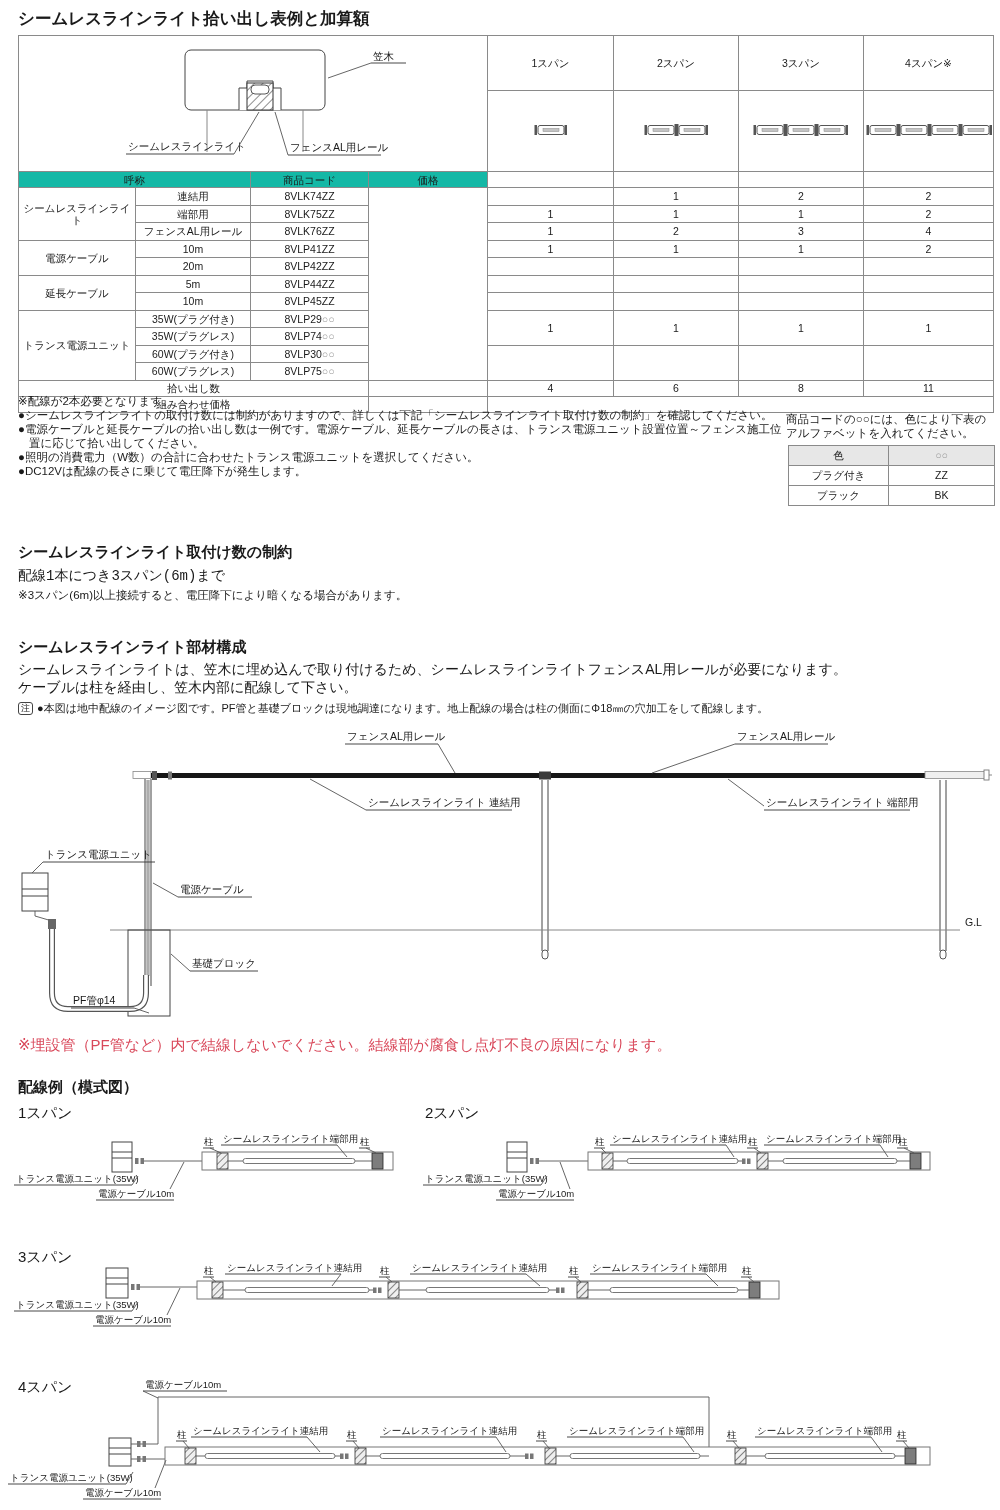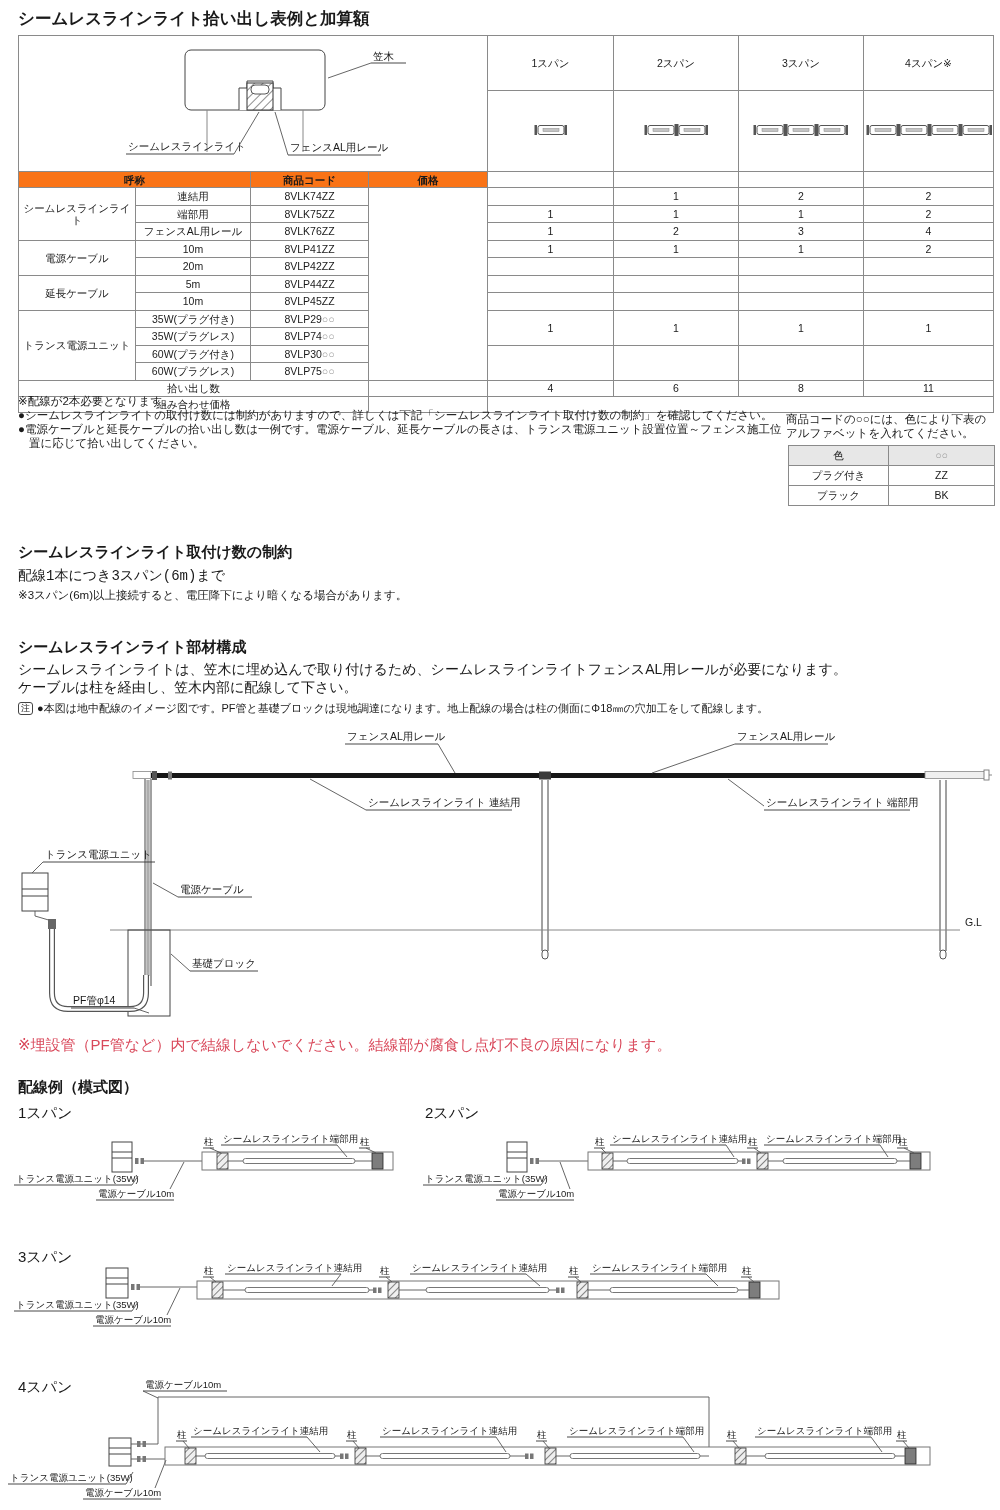--- a/index.html
+++ b/index.html
@@ -6,21 +6,21 @@
   body{width:1000px;height:1510px;position:relative;font-family:"Liberation Sans","DejaVu Sans",sans-serif;color:#1a1a1a;overflow:hidden;}
   .abs{position:absolute;}
   .h1{font-size:16.5px;font-weight:bold;}
   .h2{font-size:15px;font-weight:bold;}
   .body-l{font-size:14px;}
   .body-s{font-size:11.5px;line-height:14px;}
   .body-xs{font-size:11px;}
   table.grid{border-collapse:collapse;table-layout:fixed;}
   table.grid td{border:1px solid #8a8a8a;font-size:10.5px;text-align:center;padding:0 2px;vertical-align:middle;line-height:1.15;}
   #pickup-table{width:975px;}
-  #pickup-table td.hd{background:#f97316;font-weight:bold;}
+  #pickup-table td.hd{background:#14b8a6;}
   #pickup-table td.wrap{white-space:normal;}
   .circ{color:#999;}
   .note-hang{padding-left:11px;text-indent:-11px;width:755px;}
   .badge-chu{display:inline-block;border:1px solid #444;border-radius:3px;font-size:9px;line-height:11px;padding:0 2px;margin-right:4px;vertical-align:1px;}
   svg text{font-family:"Liberation Sans","DejaVu Sans",sans-serif;fill:#1a1a1a;}
   .lbl{font-size:10.5px;}
   .lbl-s{font-size:9.5px;}
   .ttl{font-size:15px;}
   .ld{stroke:#555;stroke-width:0.9;fill:none;}
   .ul{stroke:#333;stroke-width:0.9;}
@@ -242,20 +242,22 @@
     <td></td>
     <td colspan="4"></td>
   </tr>
 </tbody>
   </table>
 
 <div class="abs body-s" style="left:18px;top:394px;">
   <div>※配線が2本必要となります。</div>
   <div>●シームレスラインライトの取付け数には制約がありますので、詳しくは下記「シームレスラインライト取付け数の制約」を確認してください。</div>
   <div class="note-hang">●電源ケーブルと延長ケーブルの拾い出し数は一例です。電源ケーブル、延長ケーブルの長さは、トランス電源ユニット設置位置～フェンス施工位置に応じて拾い出してください。</div>
+  <div>●照明の消費電力（W数）の合計に合わせたトランス電源ユニットを選択してください。</div>
+  <div>●DC12Vは配線の長さに乗じて電圧降下が発生します。</div>
 </div>
 
 <div class="abs body-s" style="left:786px;top:412px;width:214px;">
   <div>商品コードの○○には、色により下表の</div>
   <div>アルファベットを入れてください。</div>
 </div>
 <table class="grid abs" style="left:788px;top:445px;width:206px;">
   <colgroup>
       <col style="width:100px">
       <col style="width:106px">

